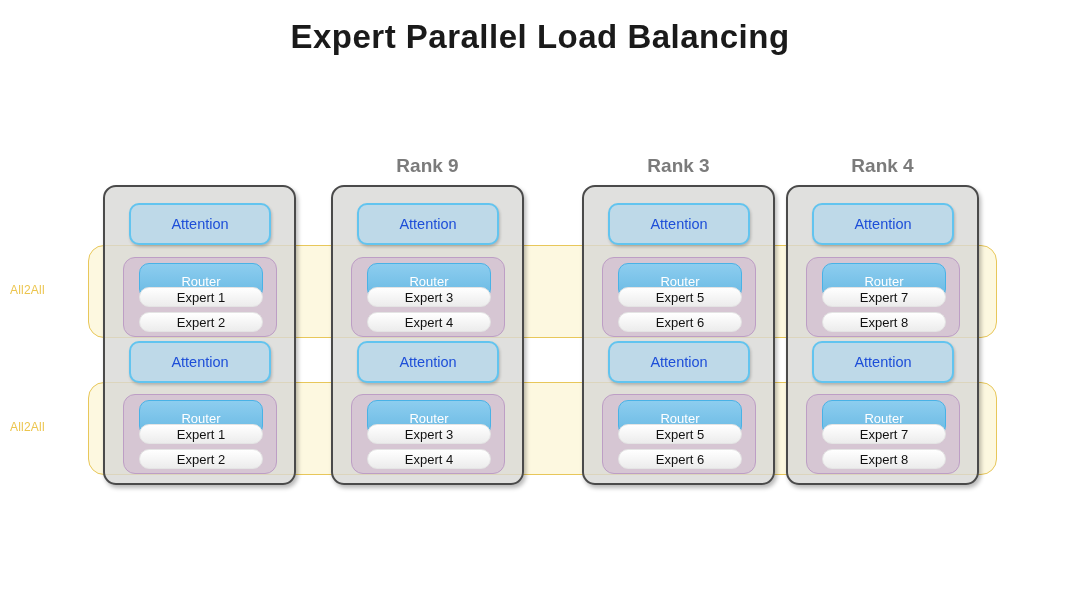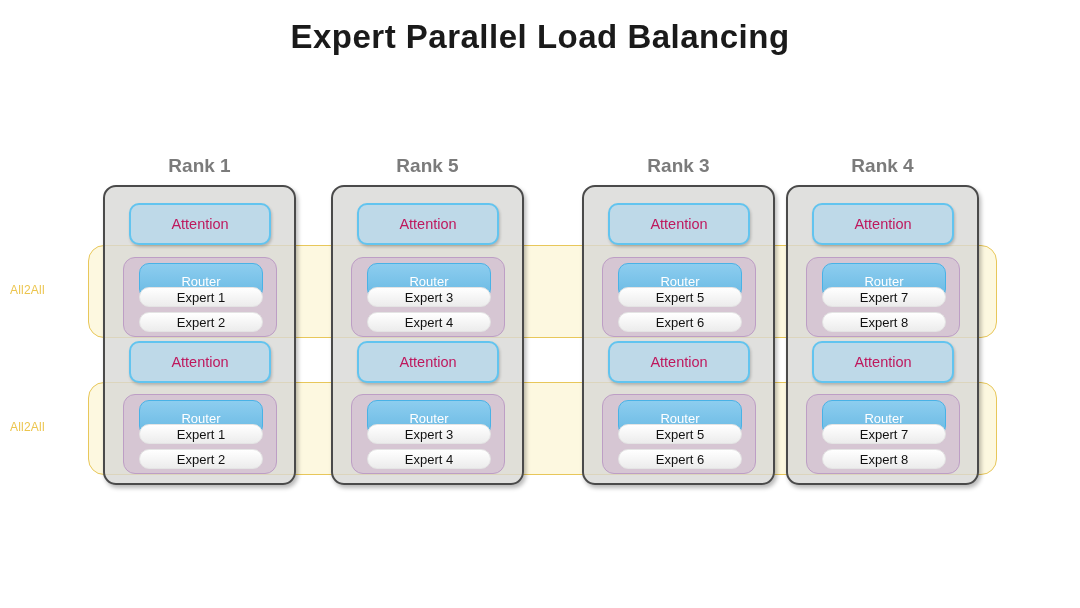--- a/index.html
+++ b/index.html
@@ -113,21 +113,21 @@
     width: 142px;
     height: 42px;
     box-sizing: border-box;
     background: #bed9e8;
     border: 2px solid #62c4ef;
     border-radius: 10px;
     display: flex;
     align-items: center;
     justify-content: center;
     font-size: 14.5px;
-    color: #be185d;
+    color: #1d4ed8;
     box-shadow: 1px 2px 3px rgba(0,0,0,0.20);
     z-index: 3;
   }
   .attention-0 { top: 18px; }
   .attention-1 { top: 156px; }
 
   
   .moe {
     position: absolute;
     left: 20px;
@@ -184,40 +184,39 @@
 
   <div id="title">Expert Parallel Load Balancing</div>
 
   <div class="a2a-band" id="a2a-band-1"></div>
   <div class="a2a-band" id="a2a-band-2"></div>
 
   <div class="a2a-label" id="a2a-label-1">All2All</div>
   <div class="a2a-label" id="a2a-label-2">All2All</div>
 
   <div class="rank-col" id="rank-col-0">
-    <div class="rank-label">Rank 1</div>
     <div class="rank-box"></div>
     <div class="rank-inner">
       <div class="attention attention-0">Attention</div>
       <div class="moe moe-0">
         <div class="router">Router</div>
         <div class="expert expert-0">Expert 1</div>
         <div class="expert expert-1">Expert 2</div>
       </div>
       <div class="attention attention-1">Attention</div>
       <div class="moe moe-1">
         <div class="router">Router</div>
         <div class="expert expert-0">Expert 1</div>
         <div class="expert expert-1">Expert 2</div>
       </div>
     </div>
   </div>
 
   <div class="rank-col" id="rank-col-1">
-    <div class="rank-label">Rank 5</div>
+    <div class="rank-label">Rank 9</div>
     <div class="rank-box"></div>
     <div class="rank-inner">
       <div class="attention attention-0">Attention</div>
       <div class="moe moe-0">
         <div class="router">Router</div>
         <div class="expert expert-0">Expert 3</div>
         <div class="expert expert-1">Expert 4</div>
       </div>
       <div class="attention attention-1">Attention</div>
       <div class="moe moe-1">

